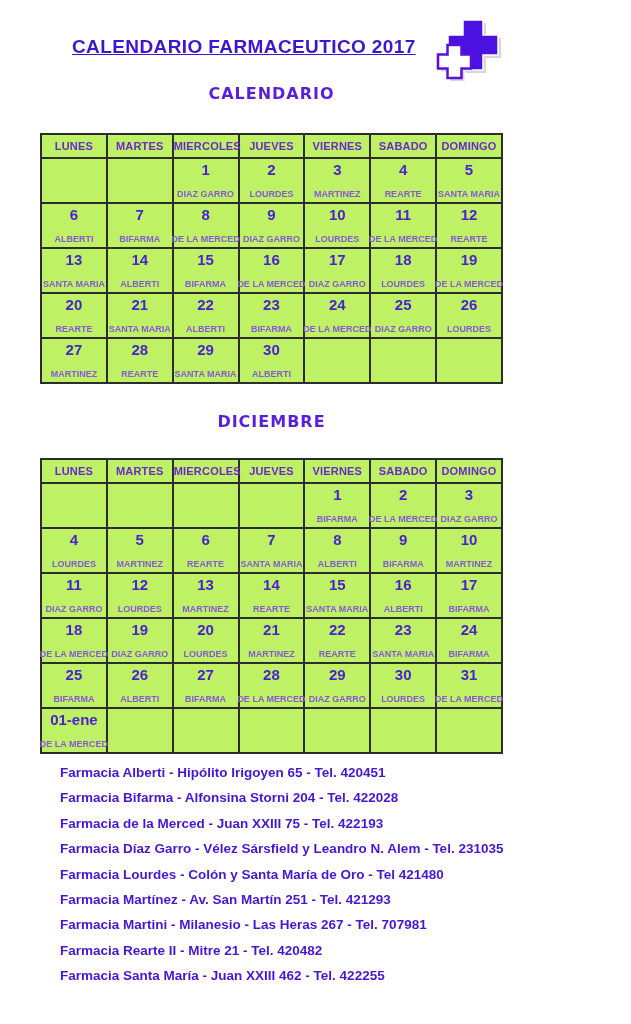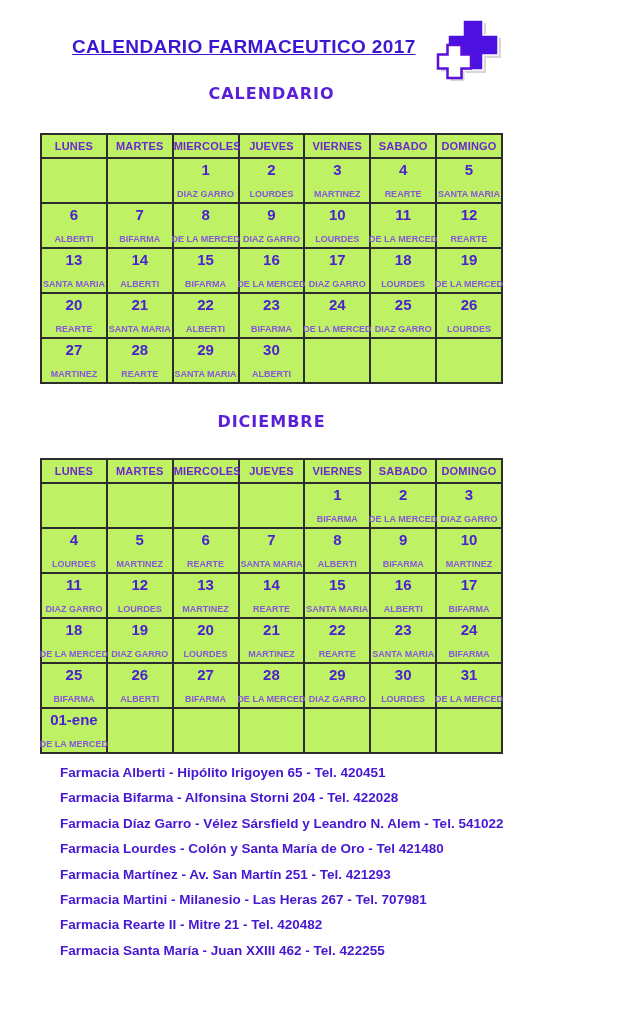--- a/index.html
+++ b/index.html
@@ -586,19 +586,20 @@
             <div class="ph"></div>
           </div>
         </td>
       </tr>
     </tbody>
   </table>
 
 <div class="directory">
     <div>Farmacia Alberti - Hipólito Irigoyen 65 - Tel. 420451</div>
     <div>Farmacia Bifarma - Alfonsina Storni 204 - Tel. 422028</div>
-    <div>Farmacia Díaz Garro - Vélez Sársfield y Leandro N. Alem - Tel. 541022</div>
+    <div>Farmacia de la Merced - Juan XXIII 75 - Tel. 422193</div>
+    <div>Farmacia Díaz Garro - Vélez Sársfield y Leandro N. Alem - Tel. 231035</div>
     <div>Farmacia Lourdes - Colón y Santa María de Oro - Tel 421480</div>
     <div>Farmacia Martínez - Av. San Martín 251 - Tel. 421293</div>
     <div>Farmacia Martini - Milanesio - Las Heras 267 - Tel. 707981</div>
     <div>Farmacia Rearte II - Mitre 21 - Tel. 420482</div>
     <div>Farmacia Santa María - Juan XXIII 462 - Tel. 422255</div>
   </div>
 
 </body></html>

